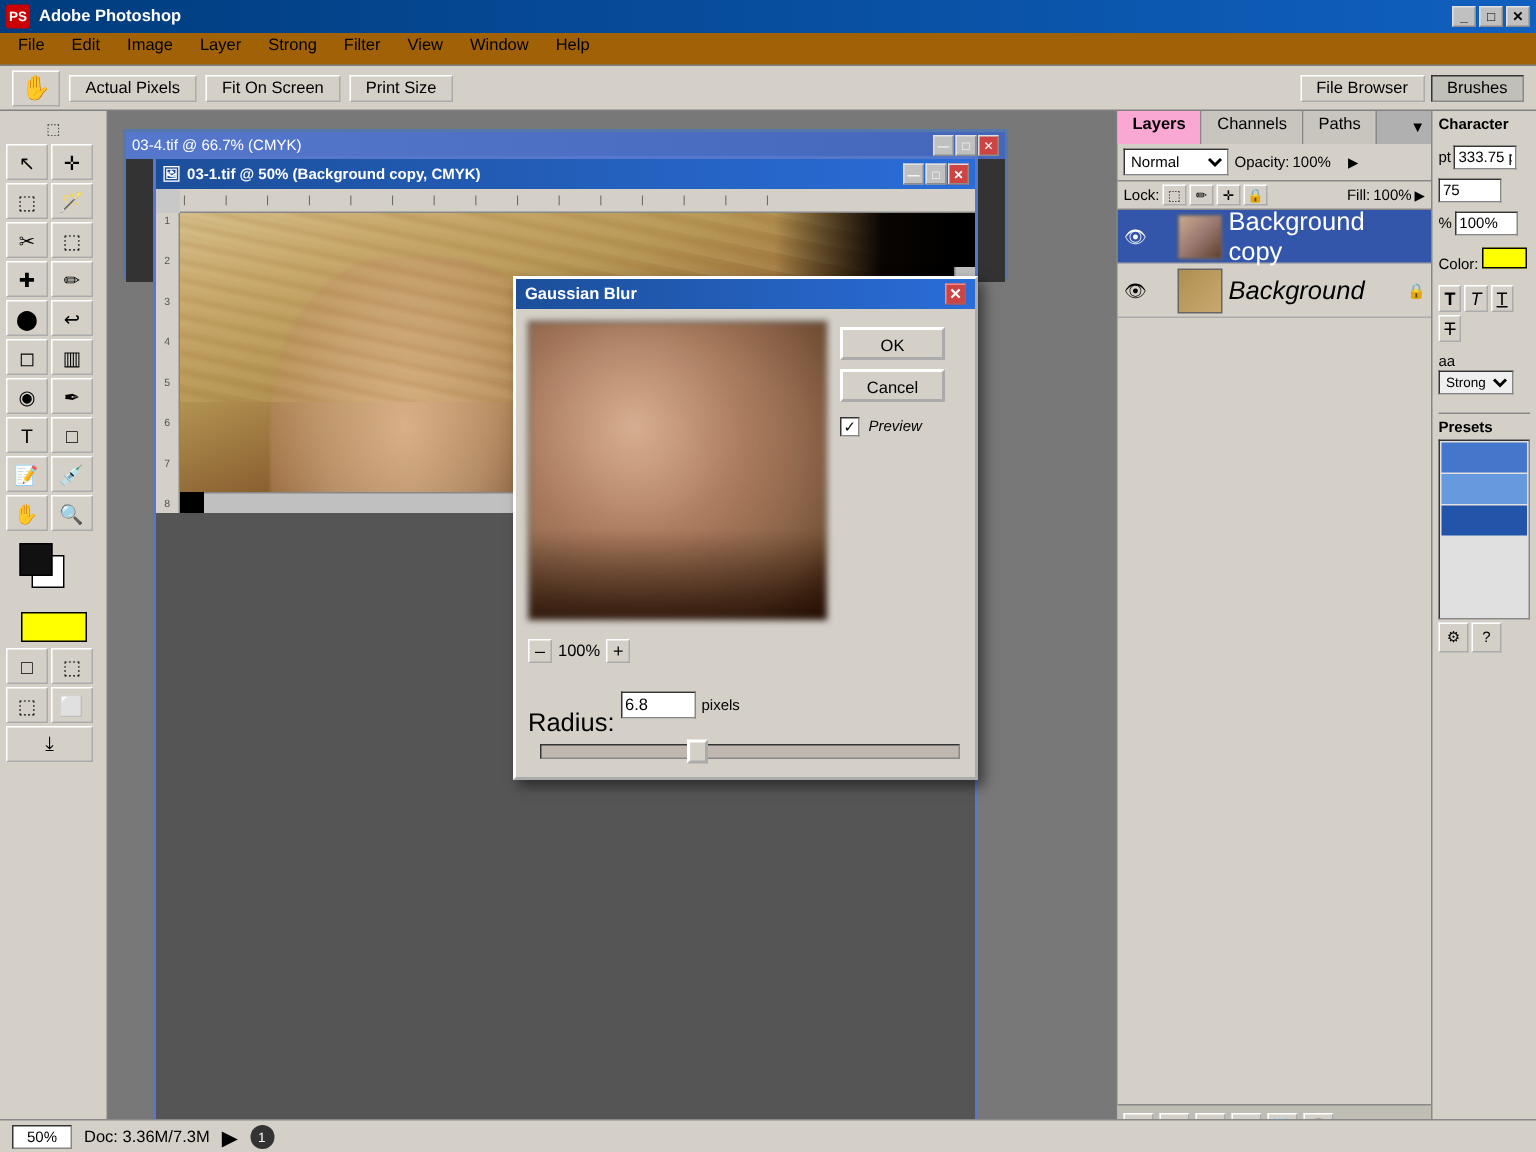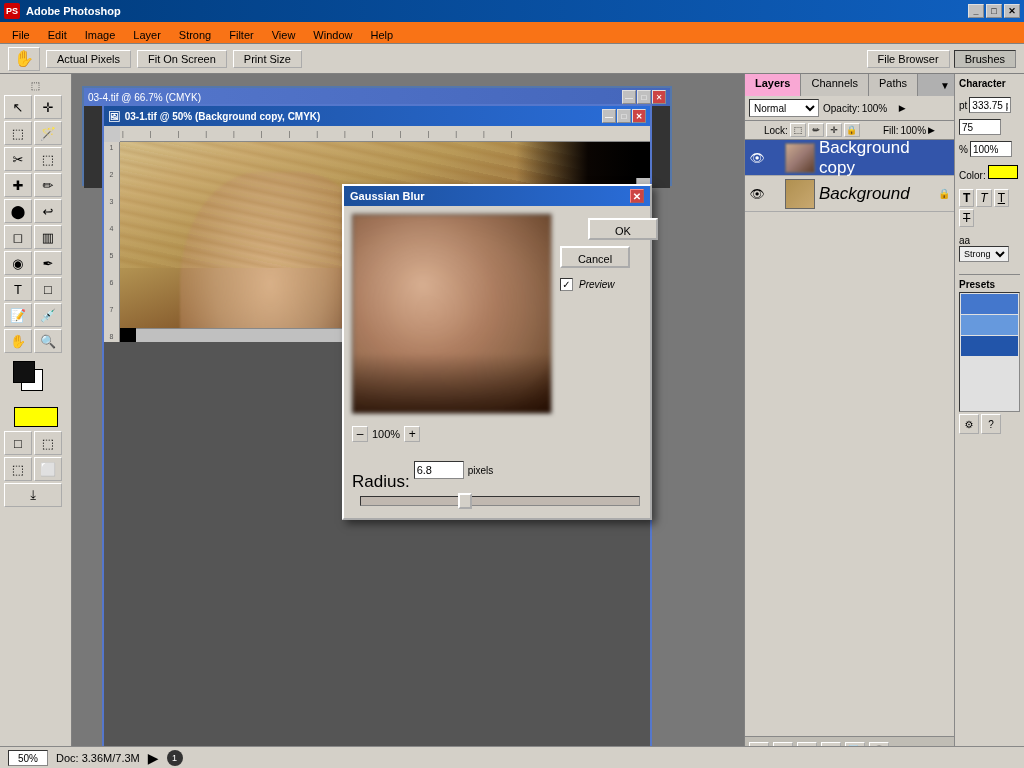--- a/index.html
+++ b/index.html
@@ -41,25 +41,25 @@
       width: 16px; height: 14px;
       background: #c0c0c0;
       border: 1px outset #e0e0e0;
       cursor: pointer;
       display: flex; align-items: center; justify-content: center;
       font-size: 9px; color: #000;
     }
 
     
     .menu-bar {
-      background: #f97316;
+      background: #a16207;
       border-bottom: 1px solid #808080;
       height: 22px;
       display: flex;
-      align-items: flex-end;
+      align-items: flex-start;
       padding: 0 4px;
       gap: 2px;
     }
     .menu-item {
       padding: 2px 8px;
       cursor: pointer;
       font-size: 11px;
       color: #000;
     }
 
@@ -372,21 +372,21 @@
       font-size: 10px;
     }
     .opacity-row {
       display: flex; align-items: center; gap: 2px;
     }
     .opacity-label { font-size: 10px; }
     .opacity-val { font-size: 10px; width: 35px; }
 
     .lock-row {
       display: flex; align-items: center;
-      padding: 2px 19px;
+      padding: 2px 4px;
       gap: 2px;
       border-bottom: 1px solid #888;
       font-size: 10px;
     }
     .lock-icon-btn {
       width: 16px; height: 14px;
       background: #d4d0c8;
       border: 1px outset #fff;
       font-size: 9px;
       display: flex; align-items: center; justify-content: center;
@@ -718,21 +718,21 @@
             position:absolute;top:0;left:0;right:0;bottom:0;
             background: radial-gradient(ellipse at 35% 35%, rgba(220,180,150,0.9) 0%, rgba(180,130,100,0.7) 40%, rgba(120,80,50,0.6) 80%, rgba(60,30,10,1) 100%);
           "></div>
           <div style="
             position:absolute;bottom:0;left:0;right:0;height:60px;
             background:linear-gradient(to top, rgba(30,10,0,0.8), transparent);
           "></div>
         </div>
 
         <div class="dialog-controls">
-          <div class="dialog-btn" style="border:2px outset #fff;margin-left:28px;">OK</div>
+          <div class="dialog-btn" style="border:2px outset #fff;">OK</div>
           <div class="dialog-btn">Cancel</div>
           <div class="preview-row" style="margin-top:4px;">
             <div class="checkbox">
               <span class="check-mark">✓</span>
             </div>
             <span style="font-size:10px;margin-left:2px;font-style:italic;">Preview</span>
           </div>
         </div>
       </div>
 

